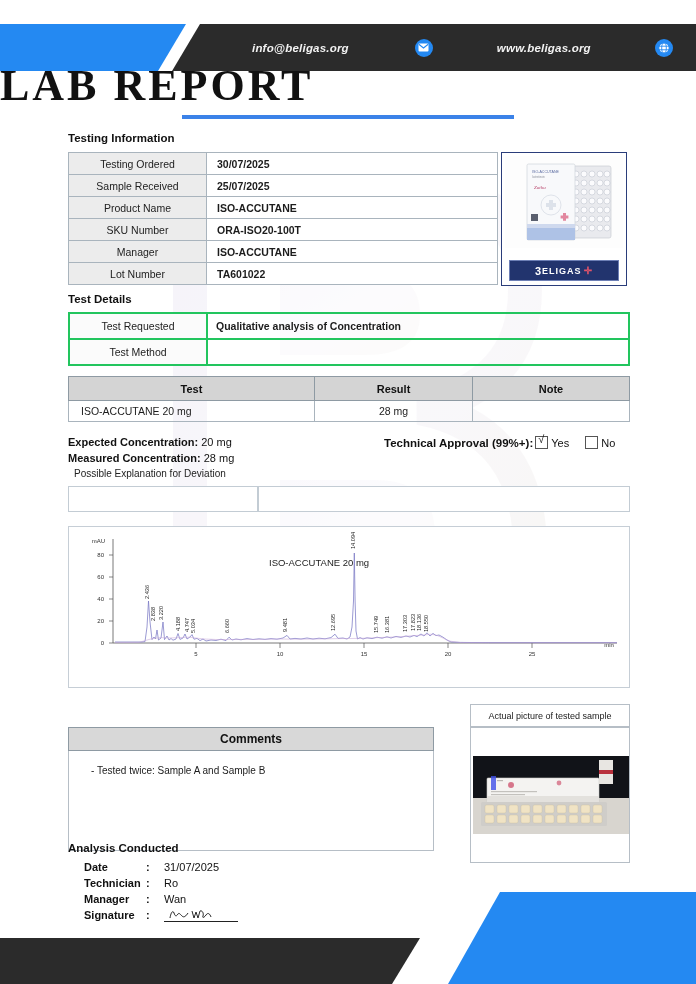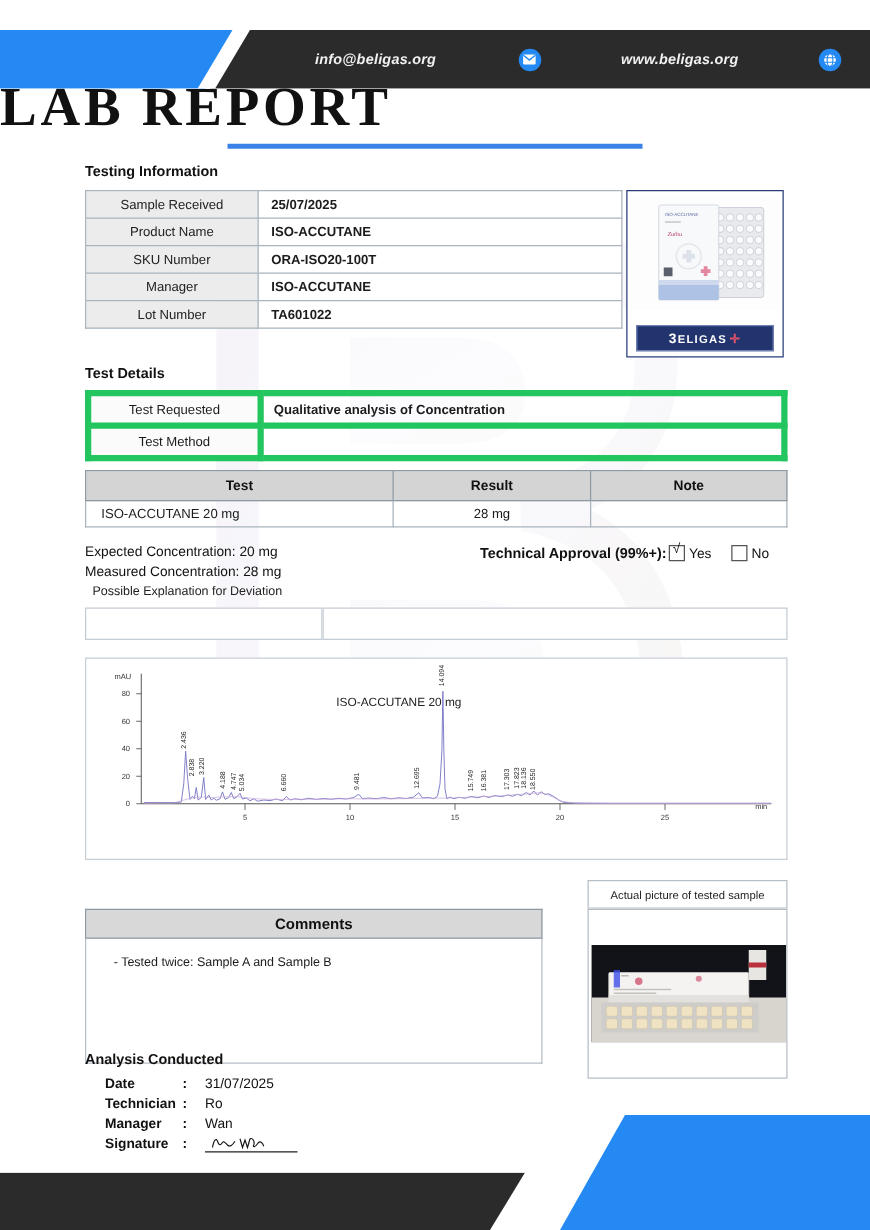--- a/index.html
+++ b/index.html
@@ -80,37 +80,37 @@
     position:absolute; left:7px; right:7px; bottom:4px; height:21px;
     background:#22346e; border:1px solid #6d7fb5;
     display:flex; align-items:center; justify-content:center;
     color:#fff; font-size:9px; font-weight:bold; letter-spacing:1px;
   }
   .beligas-banner .b3 { font-size:11px; }
   .beligas-banner .cross { color:#e0536b; margin-left:2px; font-size:10px; }
 
   
   .td-table { width:562px; table-layout:fixed; }
-  .td-table td { border:5px solid #22c55e; font-size:10.5px; padding:0 8px; color:#1c1c1c; }
+  .td-table td { border:2px solid #22c55e; font-size:10.5px; padding:0 8px; color:#1c1c1c; }
   .td-table td.lbl { width:138px; height:26px; text-align:center; background:#fbfbfb; }
   .td-table td.val { font-weight:bold; }
 
   
   .res-table { width:562px; table-layout:fixed; }
   .res-table th {
     border:1px solid #8e9aa3; background:#d4d4d4; height:24px;
     font-size:11px; font-weight:bold; color:#111;
   }
   .res-table td { border:1px solid #a9b4bd; height:21px; font-size:10.5px; color:#1c1c1c; }
   .res-table td.c-test { padding-left:12px; }
   .res-table td.c-res { text-align:center; }
 
   
   .conc-line { font-size:11px; color:#111; margin-bottom:4px; }
-  .conc-line b { font-weight:normal; }
+  .conc-line b { font-weight:bold; }
   .conc-sub { font-size:10px; color:#222; padding-left:6px; }
 
   .approval { font-size:11.5px; font-weight:bold; color:#111; display:flex; align-items:center; }
   .chk {
     display:inline-block; width:13px; height:13px; border:1px solid #555; background:#fff;
     position:relative; margin:0 3px 0 2px; vertical-align:middle;
   }
   .chk .tick { position:absolute; left:2px; top:-4px; font-size:11px; font-weight:normal; color:#111; }
   .approval .opt { font-weight:normal; font-size:11px; }
 
@@ -216,20 +216,24 @@
 
   <div class="title-wrap">
     <div class="lab-title">LAB REPORT</div>
     <div class="title-rule"></div>
   </div>
 
   <div style="position:absolute;left:68px;top:132px;z-index:2" class="sec-head">Testing Information</div>
 
   <table class="info-table" style="position:absolute;left:68px;top:152px;z-index:2">
     <tbody>
+      <tr>
+        <td class="lbl">Testing Ordered</td>
+        <td class="val sp">30/07/2025</td>
+      </tr>
       <tr>
         <td class="lbl">Sample Received</td>
         <td class="val sp">25/07/2025</td>
       </tr>
       <tr>
         <td class="lbl">Product Name</td>
         <td class="val sp">ISO-ACCUTANE</td>
       </tr>
       <tr>
         <td class="lbl">SKU Number</td>

